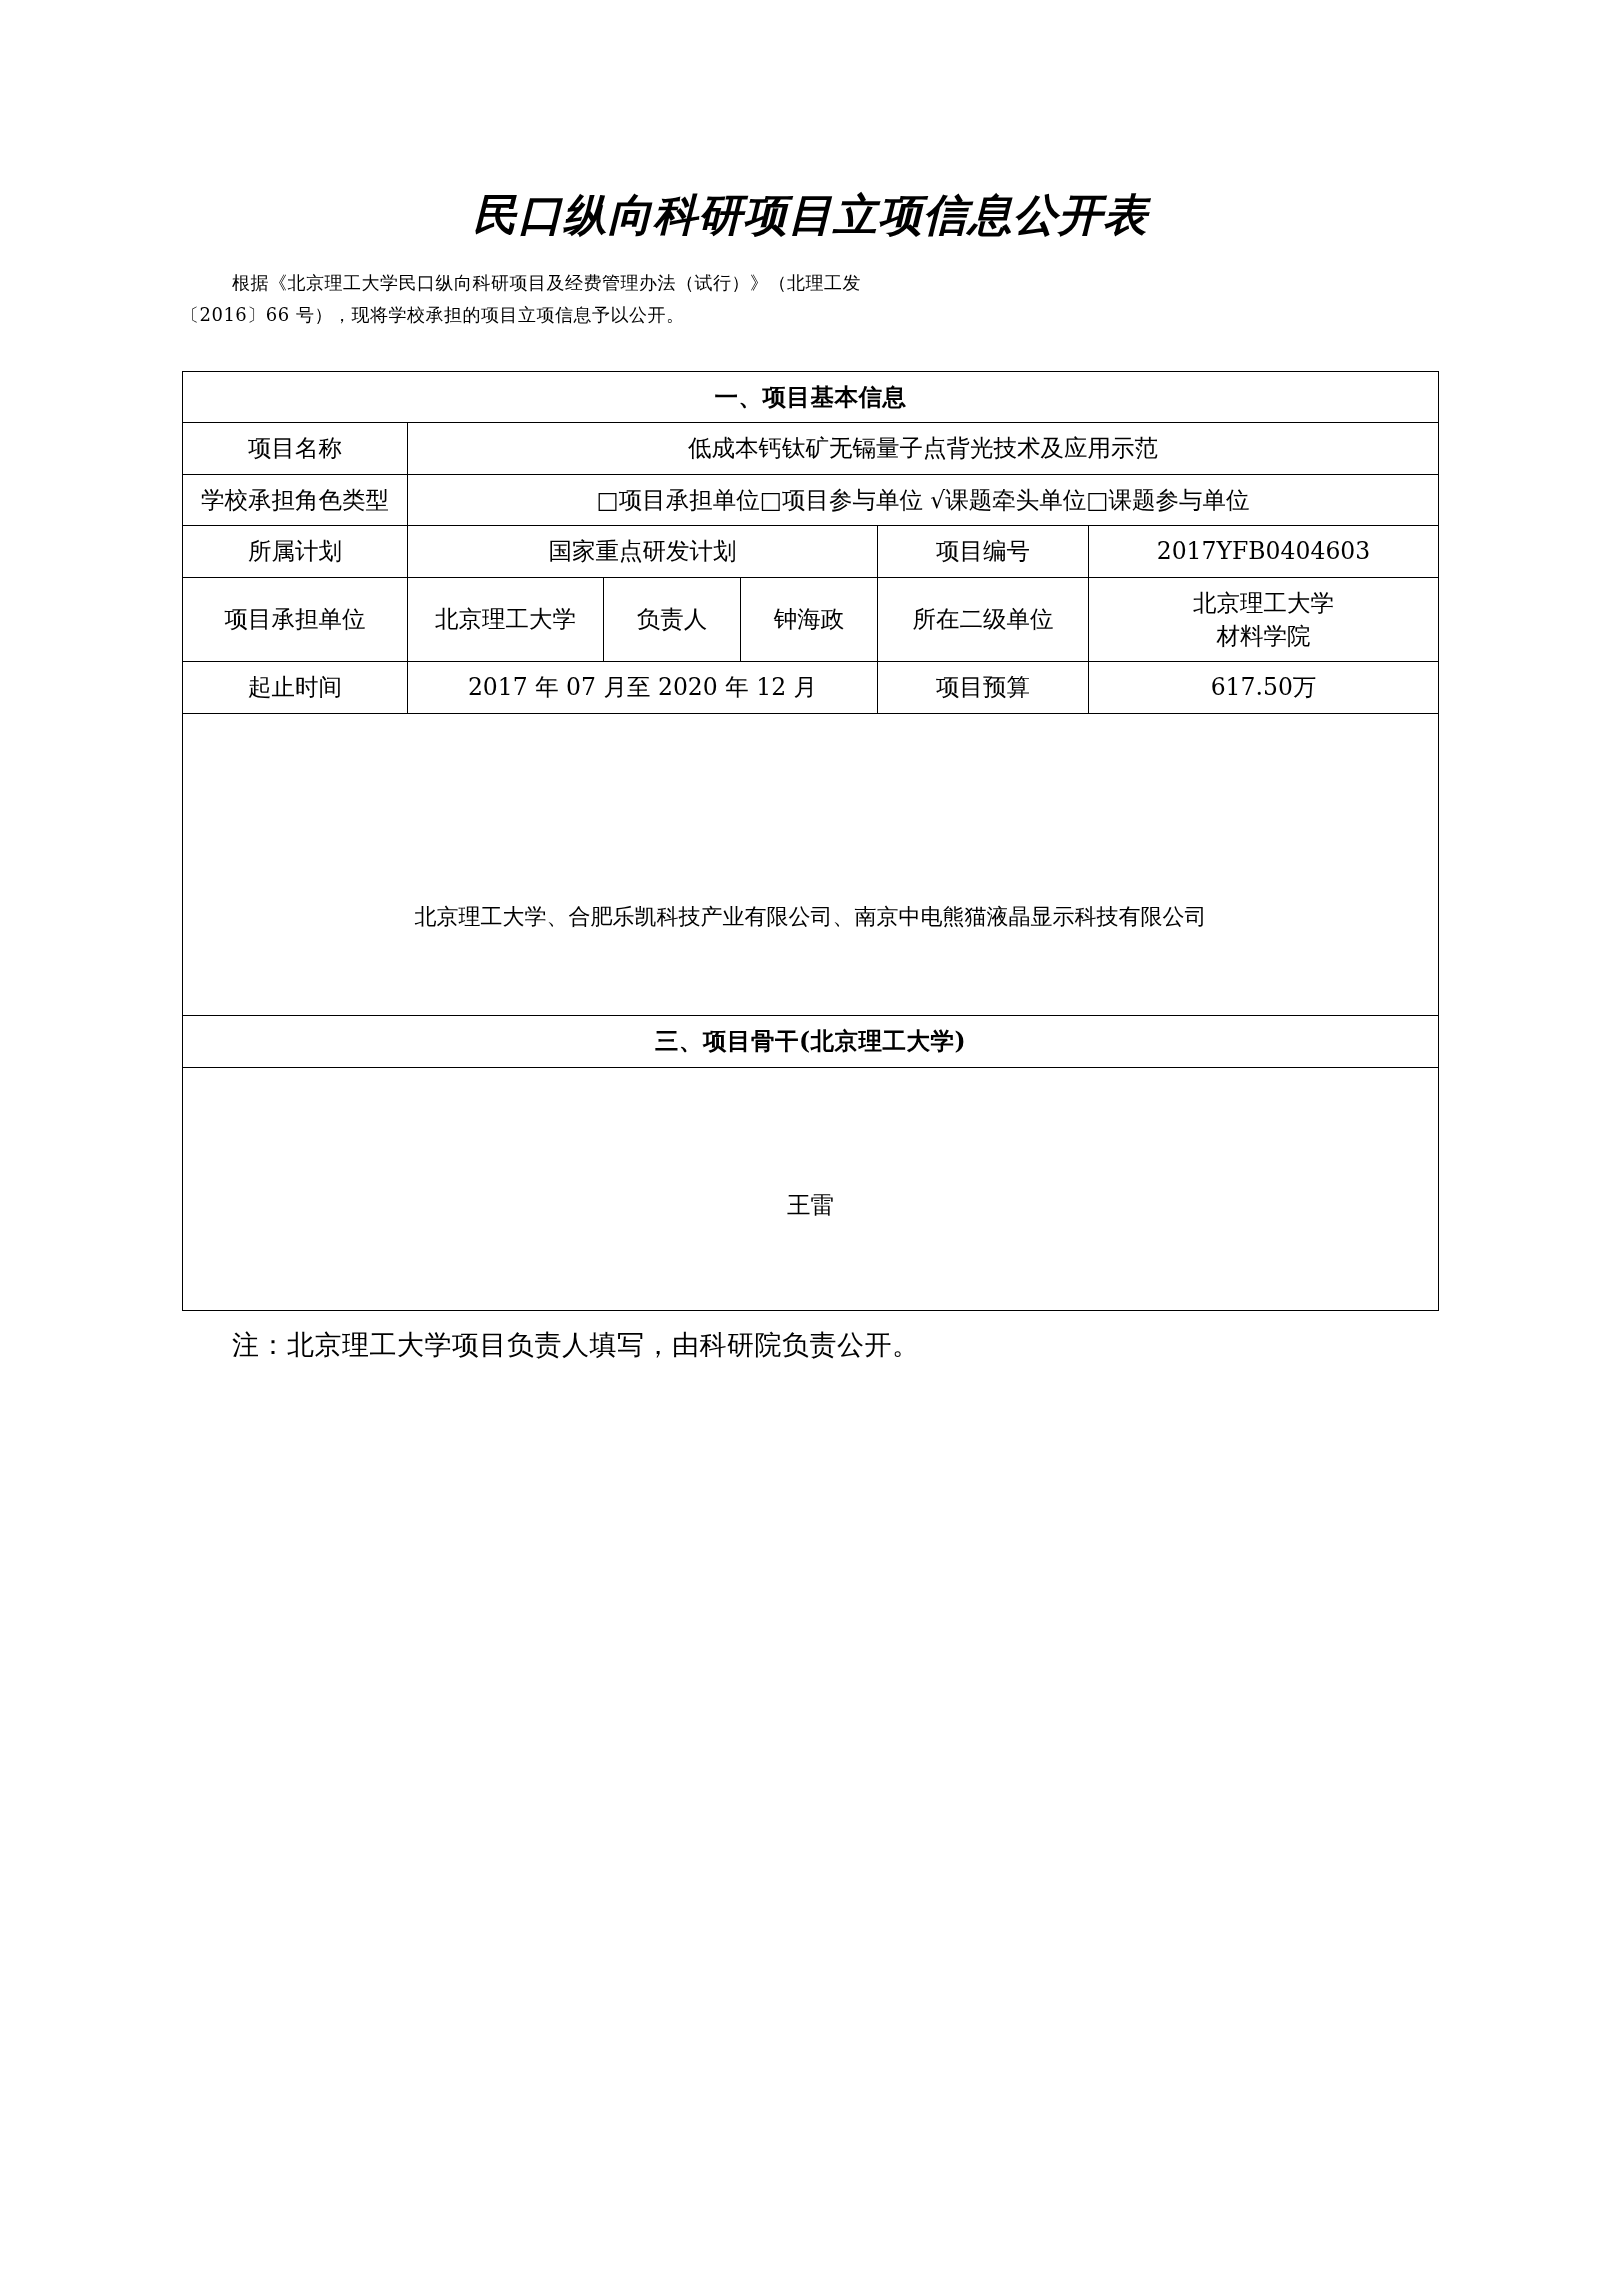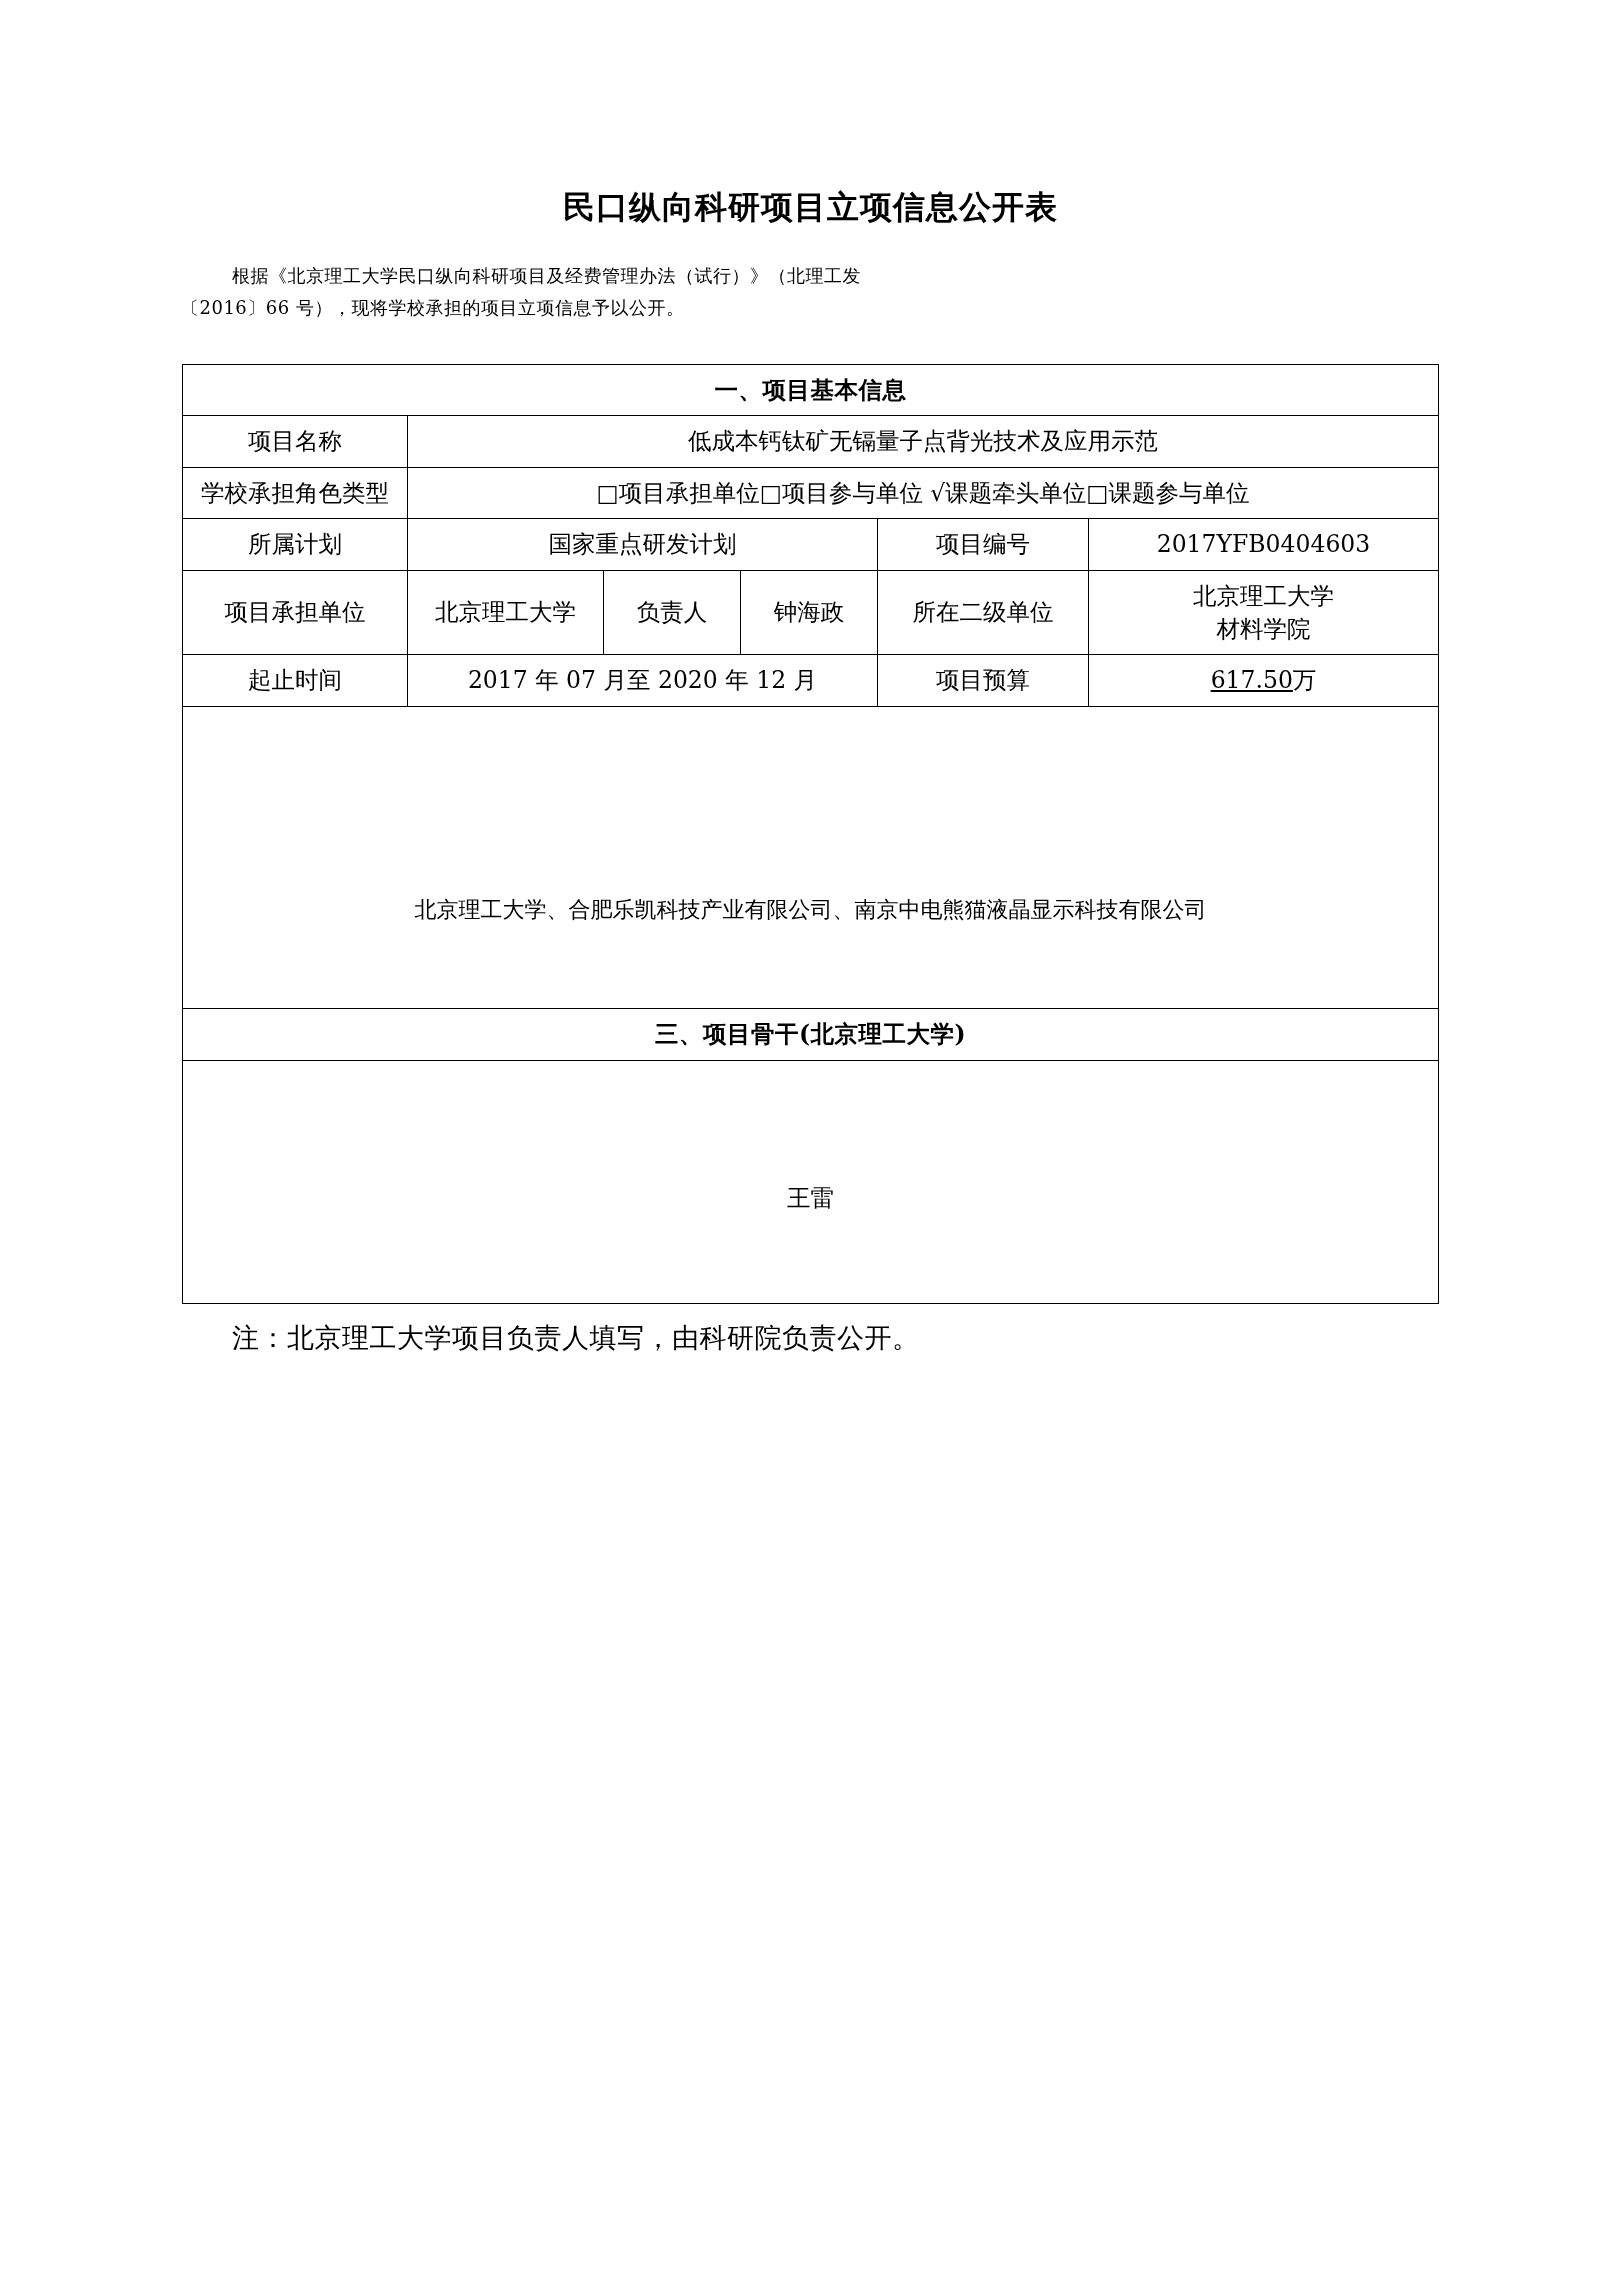--- a/index.html
+++ b/index.html
@@ -16,25 +16,26 @@
   }
   .page {
     width: 1621px;
     height: 2293px;
     box-sizing: border-box;
     padding: 186px 181px 0 181px;
     position: relative;
   }
   .doc-title {
     text-align: center;
-    font-size: 32px;
+    font-size: 44px;
     font-weight: bold;
     letter-spacing: 1px;
-    margin: 0 0 30px 0;
+    margin: 0 0 22px 0;
     font-family: "DejaVu Serif", "Liberation Serif", serif;
+    font-style: italic;
   }
   .intro {
     font-size: 18px;
     line-height: 1.75;
     text-align: justify;
     margin: 0 0 41px 0;
     letter-spacing: 0.5px;
   }
   .intro .indent {
     display: inline-block;
@@ -77,21 +78,20 @@
     display: block;
     margin-top: 106px;
     font-size: 22px;
   }
   .mem-text {
     display: block;
     margin-top: 33px;
     font-size: 23.5px;
   }
   .budget-underline {
-    text-decoration: underline;
   }
   .note {
     font-size: 27px;
     margin: 15.7px 0 0 0;
     padding-left: 51px;
     letter-spacing: 0.5px;
   }
   .cell-2line {
     line-height: 1.45;
   }

